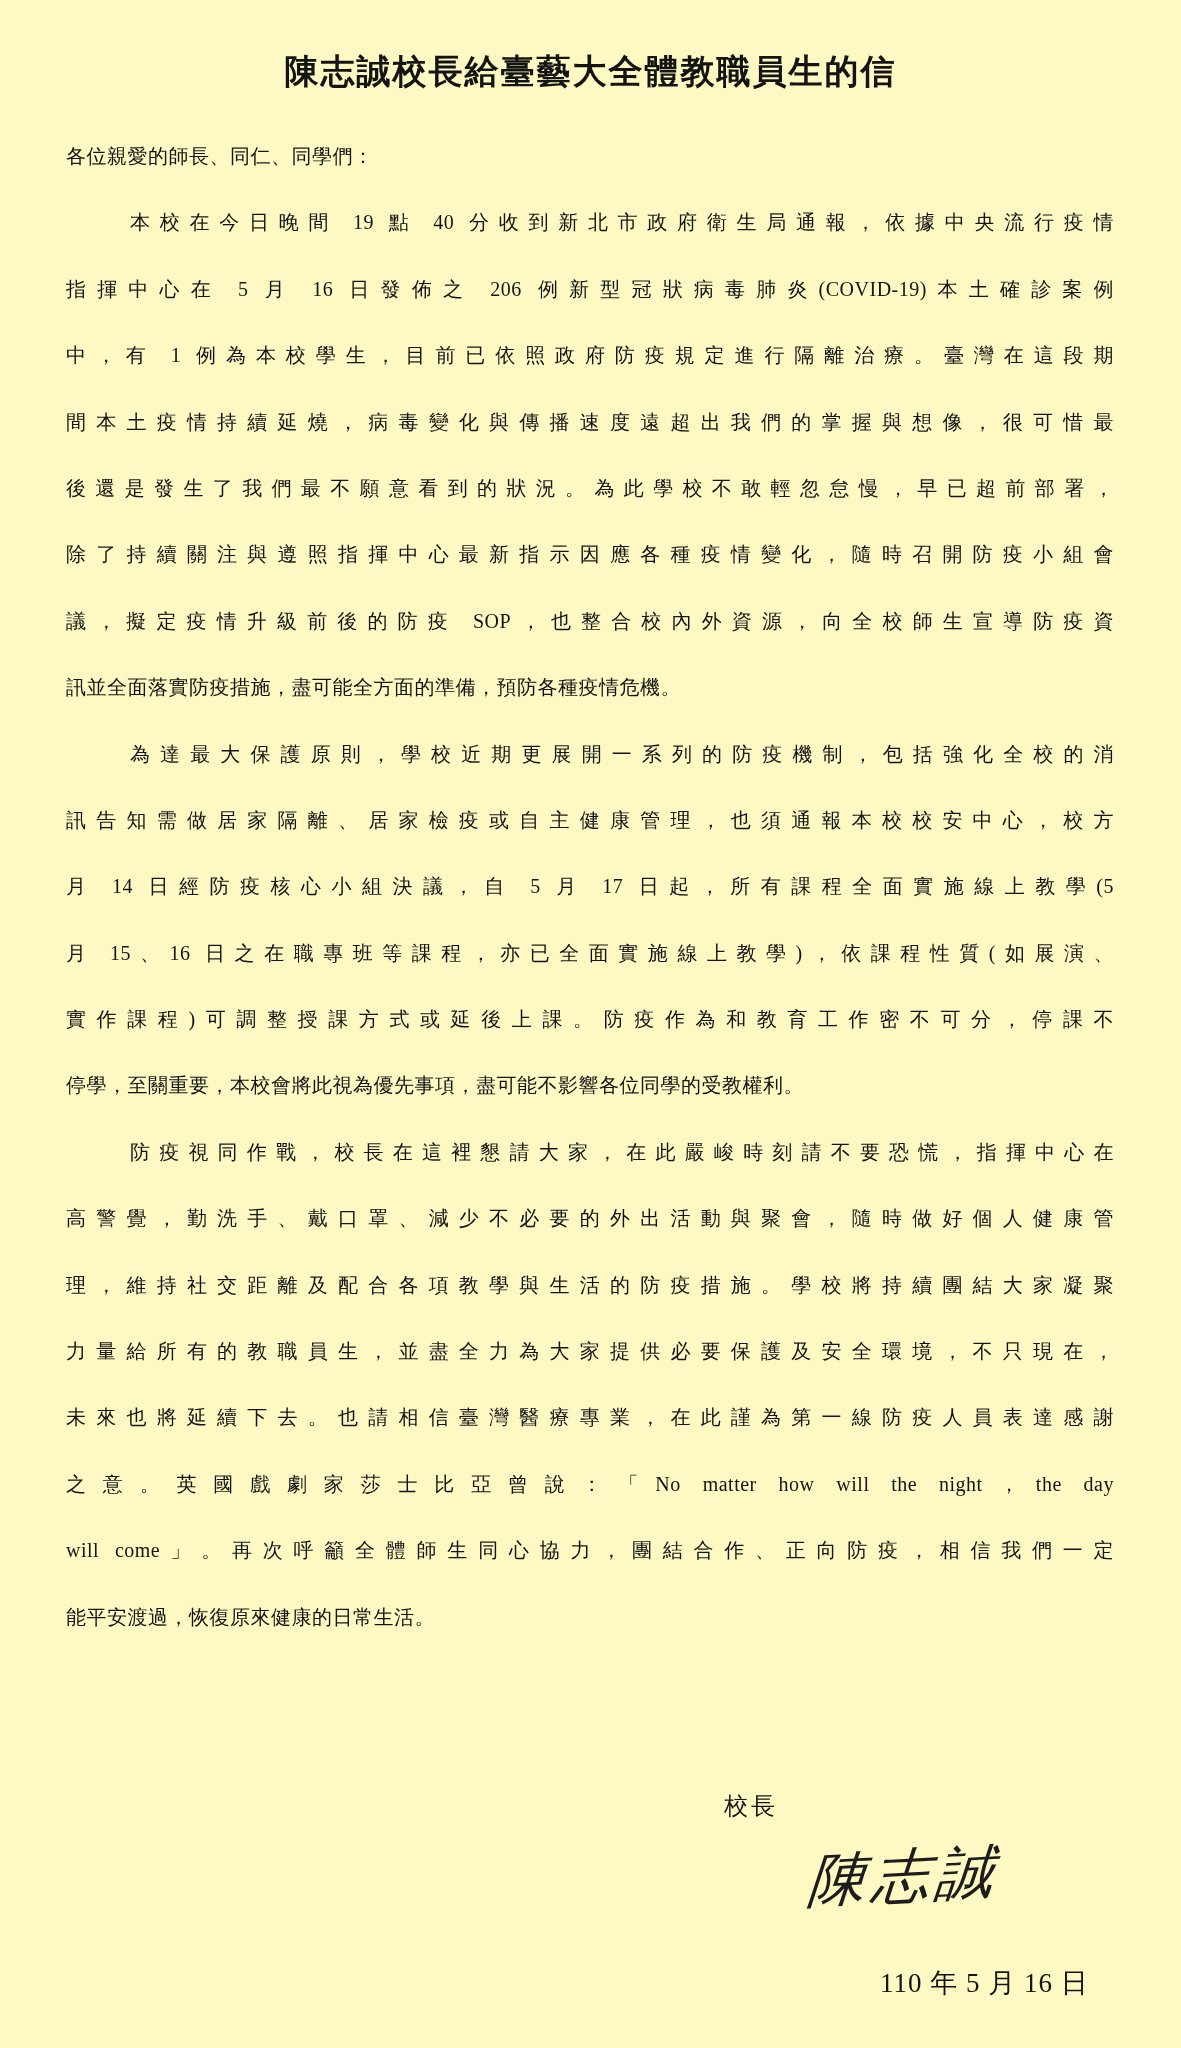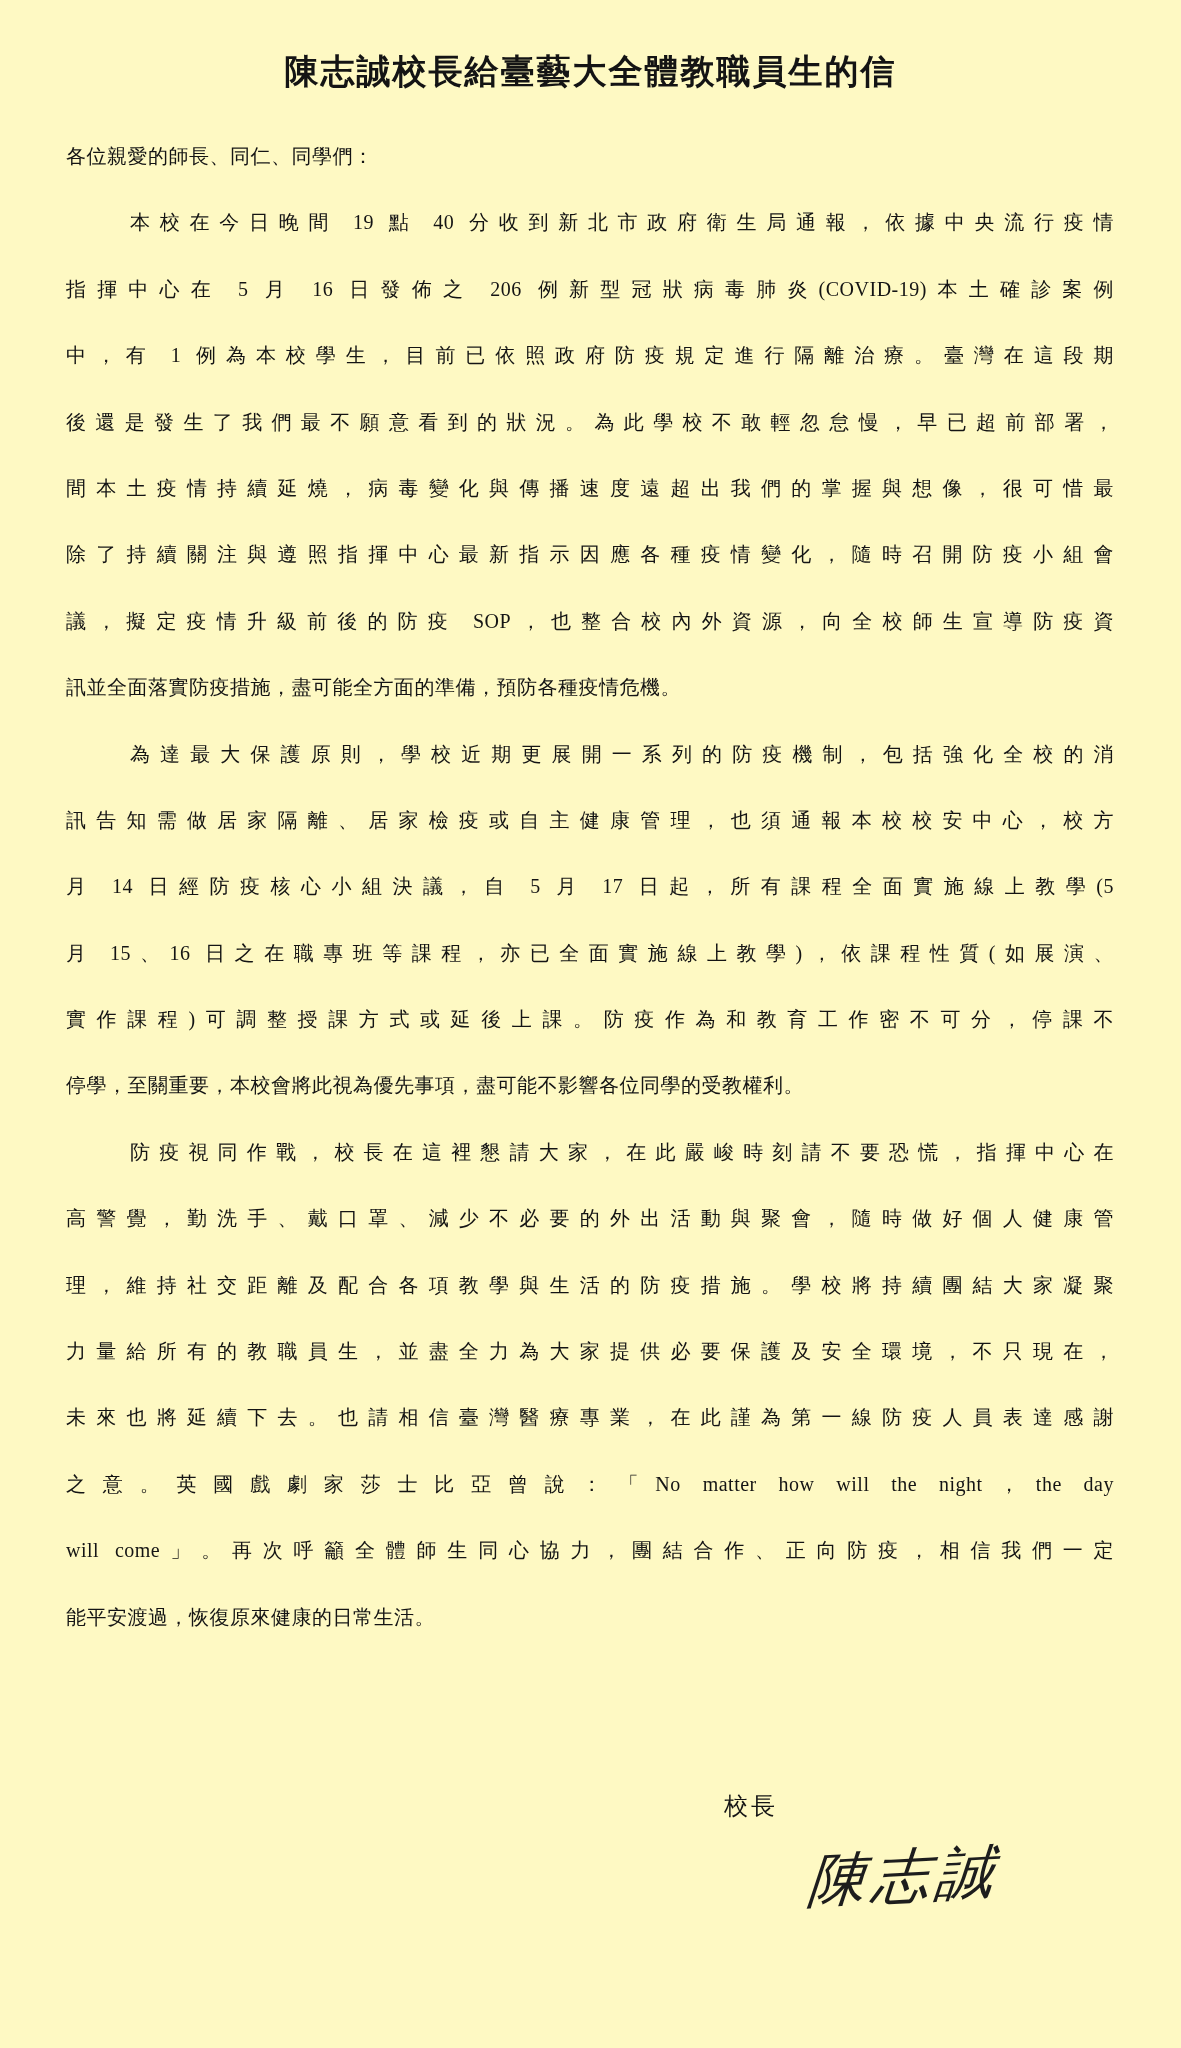--- a/index.html
+++ b/index.html
@@ -85,22 +85,22 @@
 <div class="page" style="background: #fef9c3; color: rgb(20, 20, 20);">
 
   <div class="title">陳志誠校長給臺藝大全體教職員生的信</div>
 
   <div class="body-wrap" id="letter-body">
     <div class="bline">各位親愛的師長、同仁、同學們：</div>
 
   <div class="bline j ind">本校在今日晚間 19 點 40 分收到新北市政府衛生局通報，依據中央流行疫情</div>
       <div class="bline j">指揮中心在 5 月 16 日發佈之 206 例新型冠狀病毒肺炎(COVID-19)本土確診案例</div>
       <div class="bline j">中，有 1 例為本校學生，目前已依照政府防疫規定進行隔離治療。臺灣在這段期</div>
+      <div class="bline j">間本土疫情持續延燒，病毒變化與傳播速度遠超出我們的掌握與想像，很可惜最</div>
       <div class="bline j">後還是發生了我們最不願意看到的狀況。為此學校不敢輕忽怠慢，早已超前部署，</div>
-      <div class="bline j">間本土疫情持續延燒，病毒變化與傳播速度遠超出我們的掌握與想像，很可惜最</div>
       <div class="bline j">除了持續關注與遵照指揮中心最新指示因應各種疫情變化，隨時召開防疫小組會</div>
       <div class="bline j">議，擬定疫情升級前後的防疫 SOP，也整合校內外資源，向全校師生宣導防疫資</div>
       <div class="bline">訊並全面落實防疫措施，盡可能全方面的準備，預防各種疫情危機。</div>
       <div class="bline j ind">為達最大保護原則，學校近期更展開一系列的防疫機制，包括強化全校的消</div>
       <div class="bline j">訊告知需做居家隔離、居家檢疫或自主健康管理，也須通報本校校安中心，校方</div>
       <div class="bline j">月 14 日經防疫核心小組決議，自 5 月 17 日起，所有課程全面實施線上教學(5</div>
       <div class="bline j">月 15、16 日之在職專班等課程，亦已全面實施線上教學)，依課程性質(如展演、</div>
       <div class="bline j">實作課程)可調整授課方式或延後上課。防疫作為和教育工作密不可分，停課不</div>
       <div class="bline">停學，至關重要，本校會將此視為優先事項，盡可能不影響各位同學的受教權利。</div>
       <div class="bline j ind">防疫視同作戰，校長在這裡懇請大家，在此嚴峻時刻請不要恐慌，指揮中心在</div>
@@ -110,14 +110,15 @@
       <div class="bline j">未來也將延續下去。也請相信臺灣醫療專業，在此謹為第一線防疫人員表達感謝</div>
       <div class="bline j">之意。英國戲劇家莎士比亞曾說：「No matter how will the night，the day</div>
       <div class="bline j">will come」。再次呼籲全體師生同心協力，團結合作、正向防疫，相信我們一定</div>
       <div class="bline">能平安渡過，恢復原來健康的日常生活。</div>
     </div>
 
   <div class="role">校長</div>
 
   <div class="sig">陳志誠</div>
 
+  <div class="date">110 年 5 月 16 日</div>
 
 </div>
 
 </body></html>

